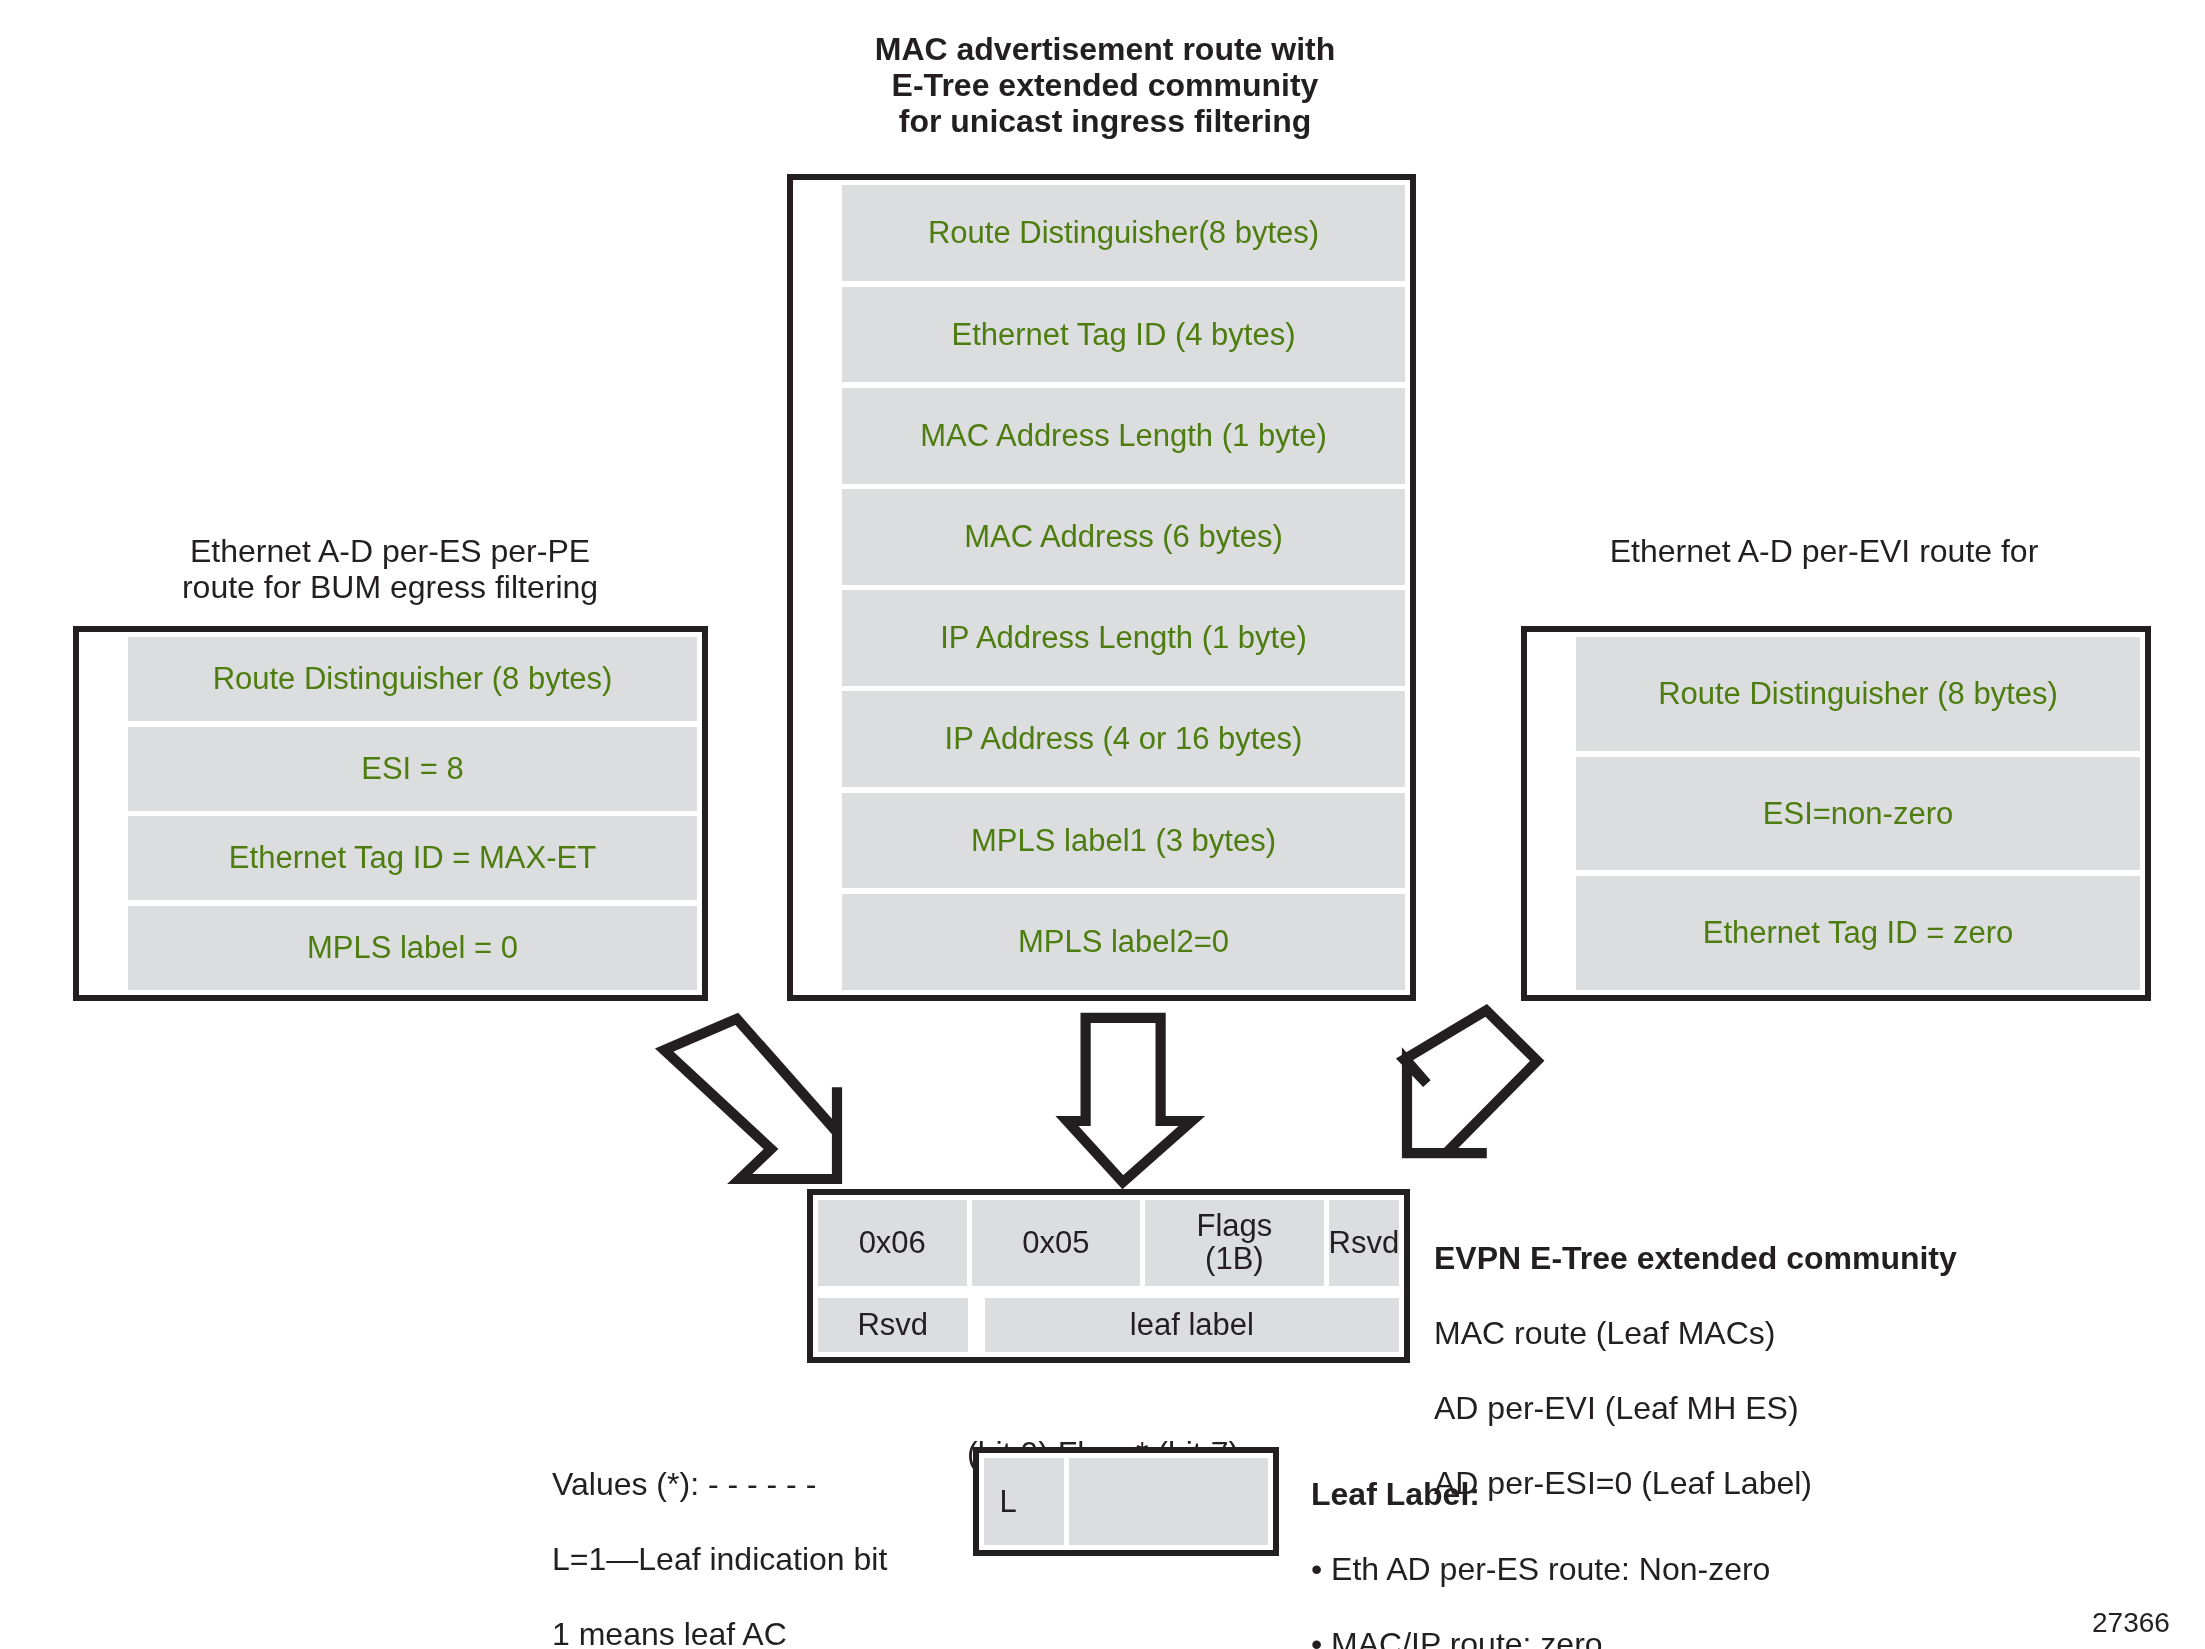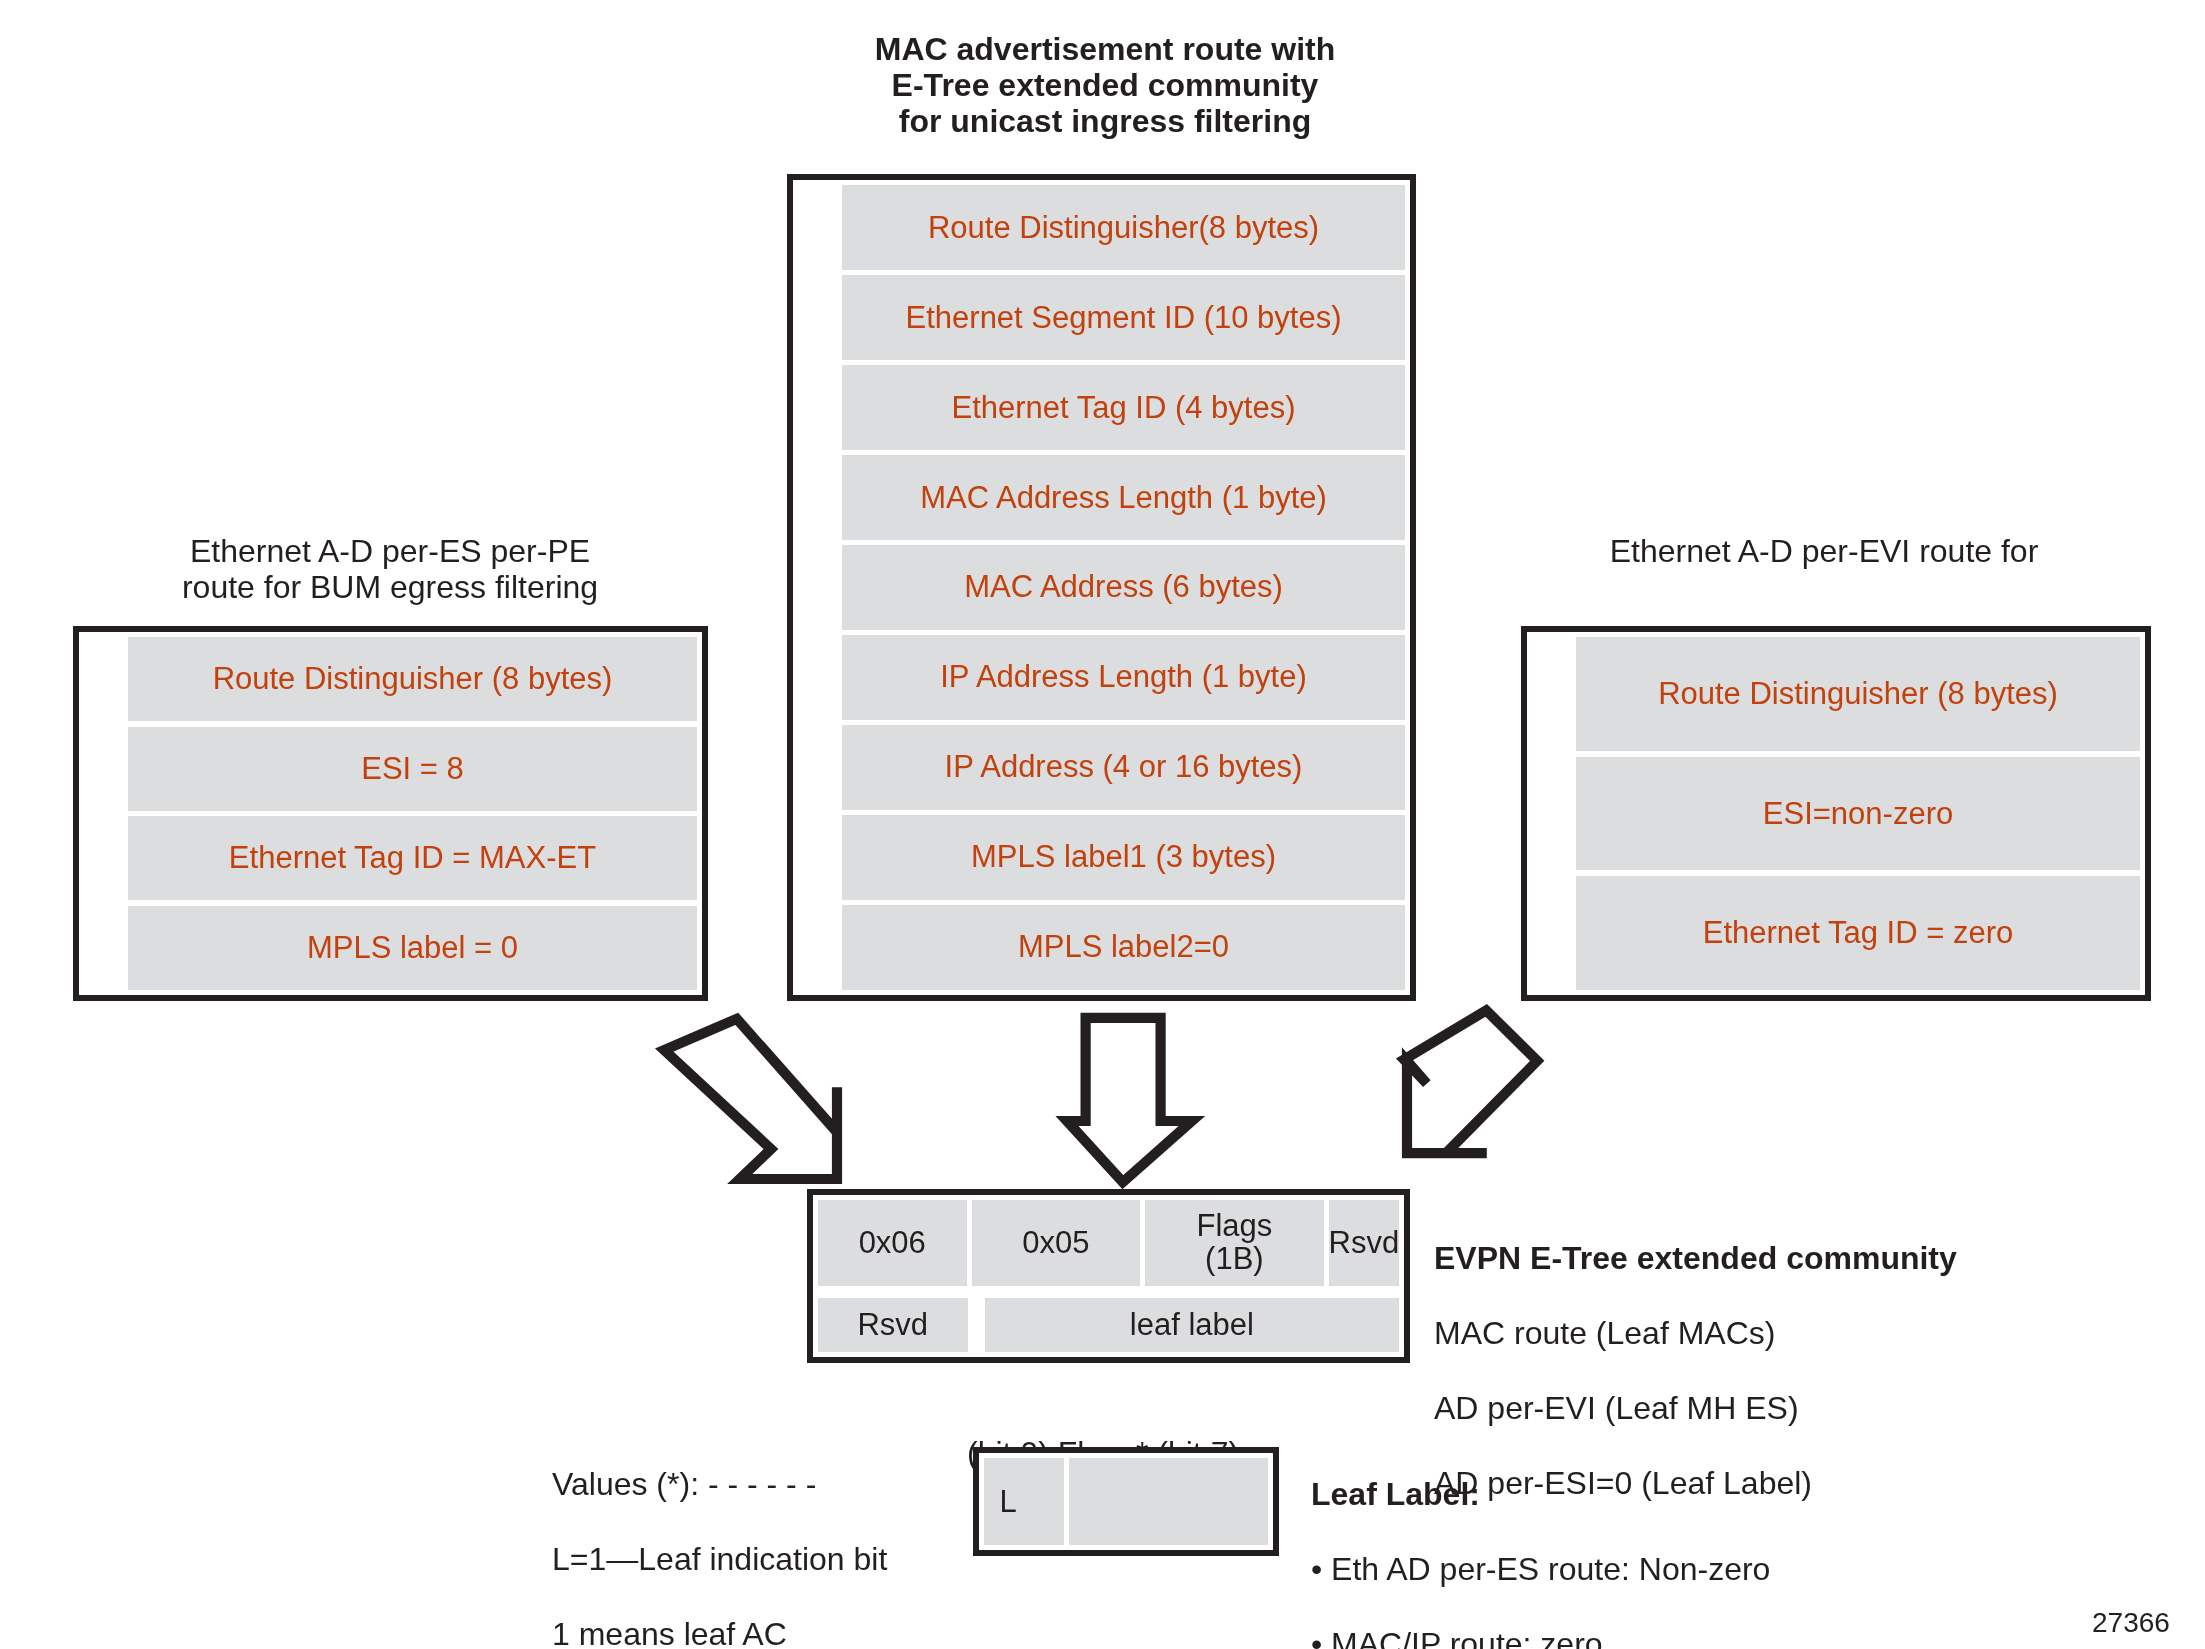--- a/index.html
+++ b/index.html
@@ -36,21 +36,21 @@
     position: absolute;
     border: 6.6px solid #231f20;
     background: #ffffff;
     box-sizing: border-box;
     padding: 5.4px;
     display: flex;
     flex-direction: column;
   }
   .route-row {
     background: #dcdddf;
-    color: #c2410c;
+    color: #4d7c0f;
     display: flex;
     align-items: center;
     justify-content: center;
     font-size: 31px;
     text-align: center;
     flex: 1 1 auto;
     margin-bottom: 5.4px;
     white-space: nowrap;
     margin-left: 44px;
   }
@@ -130,21 +130,20 @@
 <div id="canvas">
 
   <div class="box-title bold" style="left:757px; top:31px; width:696px;">
     <div class="ln">MAC advertisement route with</div>
     <div class="ln">E-Tree extended community</div>
     <div class="ln">for unicast ingress filtering</div>
   </div>
 
   <div class="route-box" style="left:787px; top:174px; width:629px; height:827px;">
     <div class="route-row">Route Distinguisher(8 bytes)</div>
-    <div class="route-row">Ethernet Segment ID (10 bytes)</div>
     <div class="route-row">Ethernet Tag ID (4 bytes)</div>
     <div class="route-row">MAC Address Length (1 byte)</div>
     <div class="route-row">MAC Address (6 bytes)</div>
     <div class="route-row">IP Address Length (1 byte)</div>
     <div class="route-row">IP Address (4 or 16 bytes)</div>
     <div class="route-row">MPLS label1 (3 bytes)</div>
     <div class="route-row">MPLS label2=0</div>
   </div>
 
   <div class="box-title" style="left:72px; top:533px; width:636px;">

